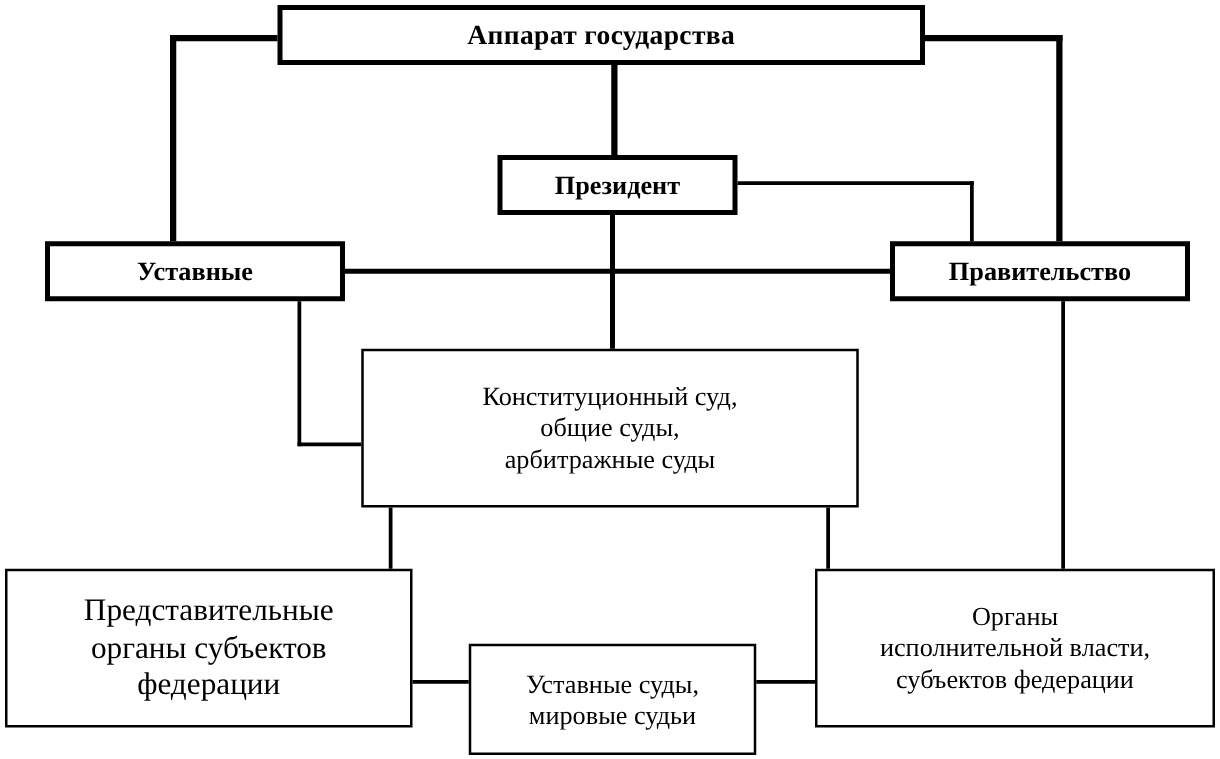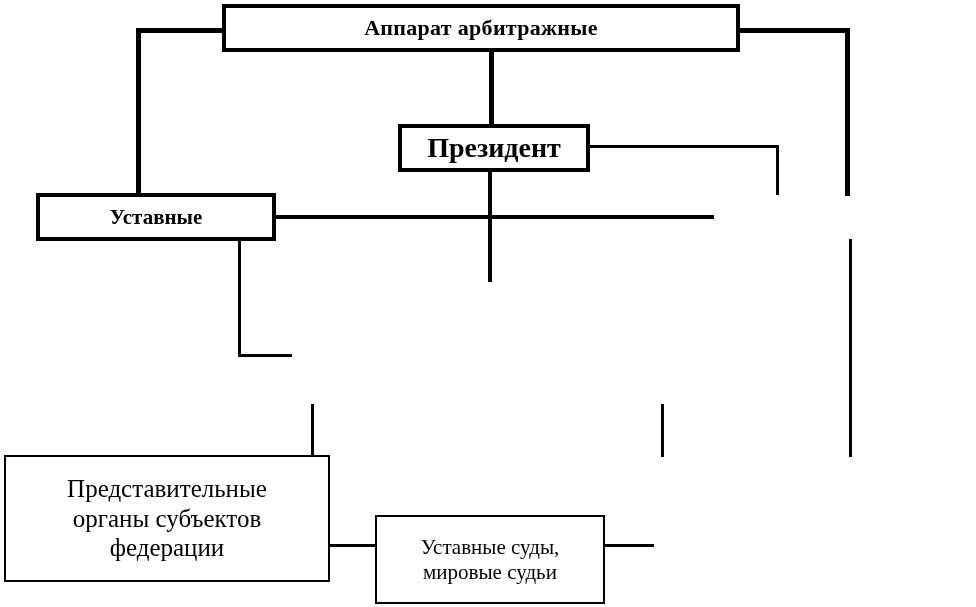--- a/index.html
+++ b/index.html
@@ -44,21 +44,21 @@
   }
   
   #node-apparatus {
     left: 222px;  top: 4px;   width: 518px; height: 48px;
   }
   #node-apparatus .label { font-size: 22px; letter-spacing: 0.3px; }
 
   #node-president {
     left: 398px;  top: 124px; width: 192px; height: 48px;
   }
-  #node-president .label { font-size: 28px; }
+  #node-president .label { font-size: 21px; }
 
   #node-parliament {
     left: 36px;   top: 193px; width: 240px; height: 48px;
   }
   #node-parliament .label { font-size: 21px; }
 
   #node-government {
     left: 712px;  top: 193px; width: 240px; height: 48px;
   }
   #node-government .label { font-size: 21px; }
@@ -118,38 +118,51 @@
 
   <div class="edge thin" style="left:661px; top:404px; width:3px; height:53px;"></div>
 
   <div class="edge thin" style="left:849px; top:239px; width:3px; height:218px;"></div>
 
   <div class="edge thin" style="left:328px; top:544px; width:49px; height:3px;"></div>
 
   <div class="edge thin" style="left:603px; top:544px; width:51px; height:3px;"></div>
 
   <div class="node thick bold" id="node-apparatus">
-    <span class="label">Аппарат  арбитражные</span>
+    <span class="label">Аппарат  государства</span>
   </div>
 
   <div class="node thick bold" id="node-president">
     <span class="label">Президент</span>
   </div>
 
   <div class="node thick bold" id="node-parliament">
     <span class="label">Уставные</span>
   </div>
 
+  <div class="node thick bold" id="node-government">
+    <span class="label">Правительство</span>
+  </div>
 
+  <div class="node" id="node-courts">
+    <span class="label">Конституционный суд,
+общие суды,
+арбитражные суды</span>
+  </div>
 
   <div class="node" id="node-representative">
     <span class="label">Представительные
 органы субъектов
 федерации</span>
   </div>
 
+  <div class="node" id="node-executive">
+    <span class="label">Органы
+исполнительной власти,
+субъектов федерации</span>
+  </div>
 
   <div class="node" id="node-charter-courts">
     <span class="label">Уставные суды,
 мировые судьи</span>
   </div>
 
 </div>
 
 </body></html>

